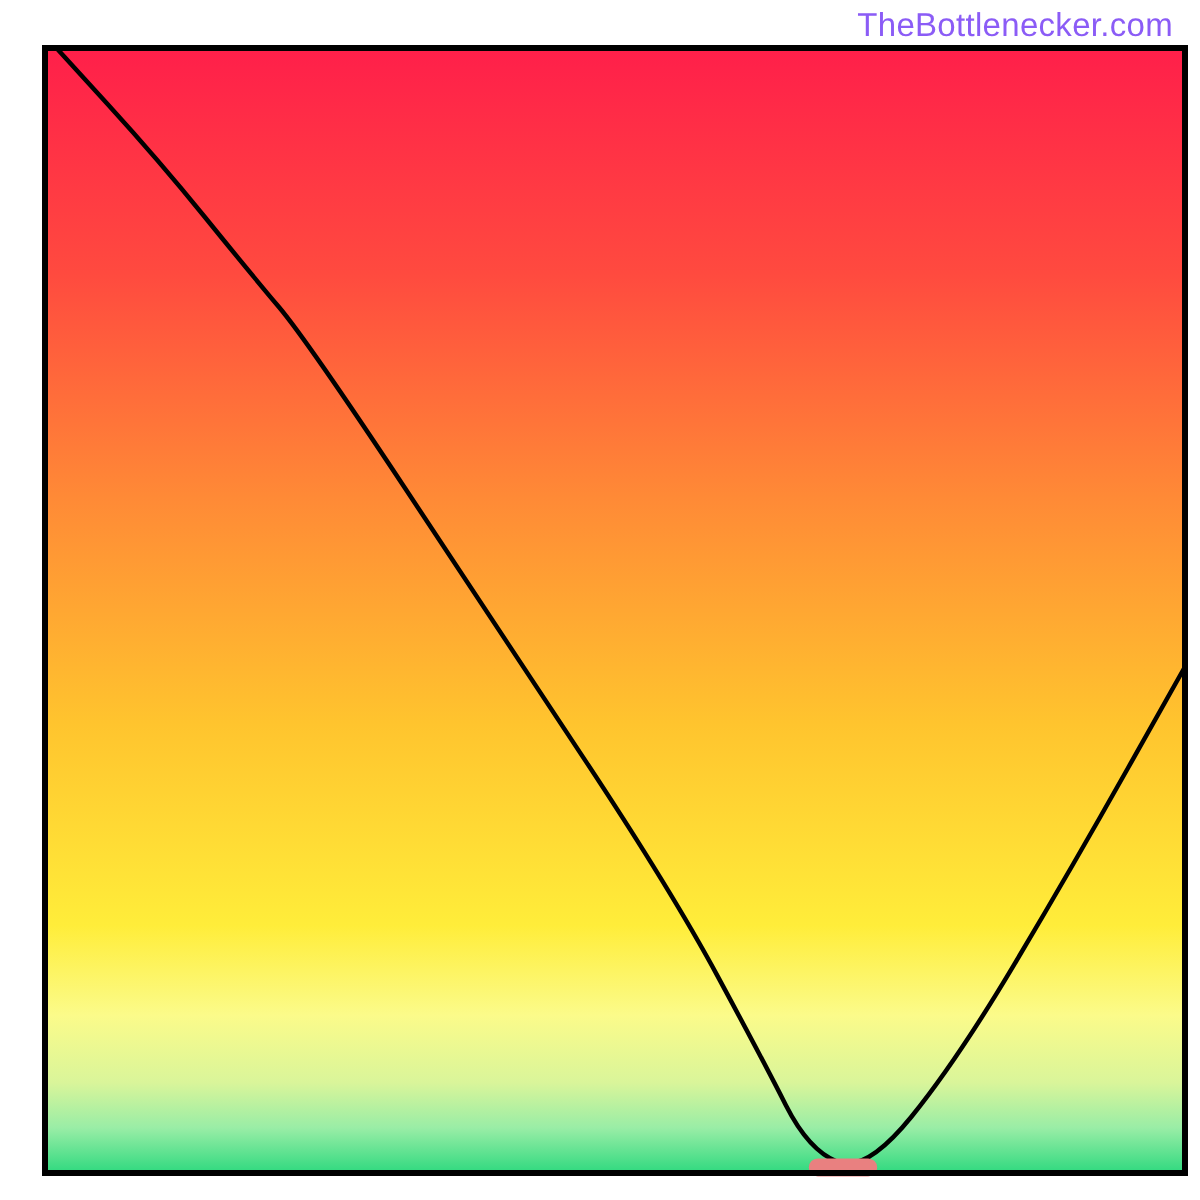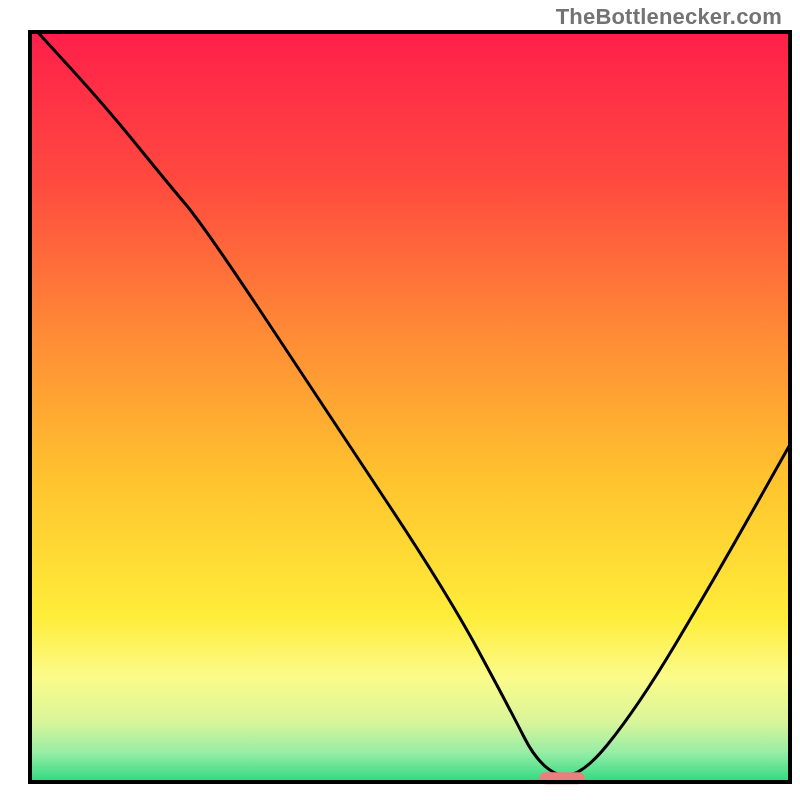--- a/index.html
+++ b/index.html
@@ -13,23 +13,23 @@
   }
   .container {
     position: relative;
     width: 800px;
     height: 800px;
   }
   .watermark {
     position: absolute;
     top: 4px;
     right: 18px;
-    color: #737373;
+    color: #8b5cf6;
     font-size: 22px;
-    font-weight: 700;
+    font-weight: 400;
     letter-spacing: 0.2px;
   }
   svg {
     position: absolute;
     top: 0;
     left: 0;
   }
 </style>
 </head>
 <body>

